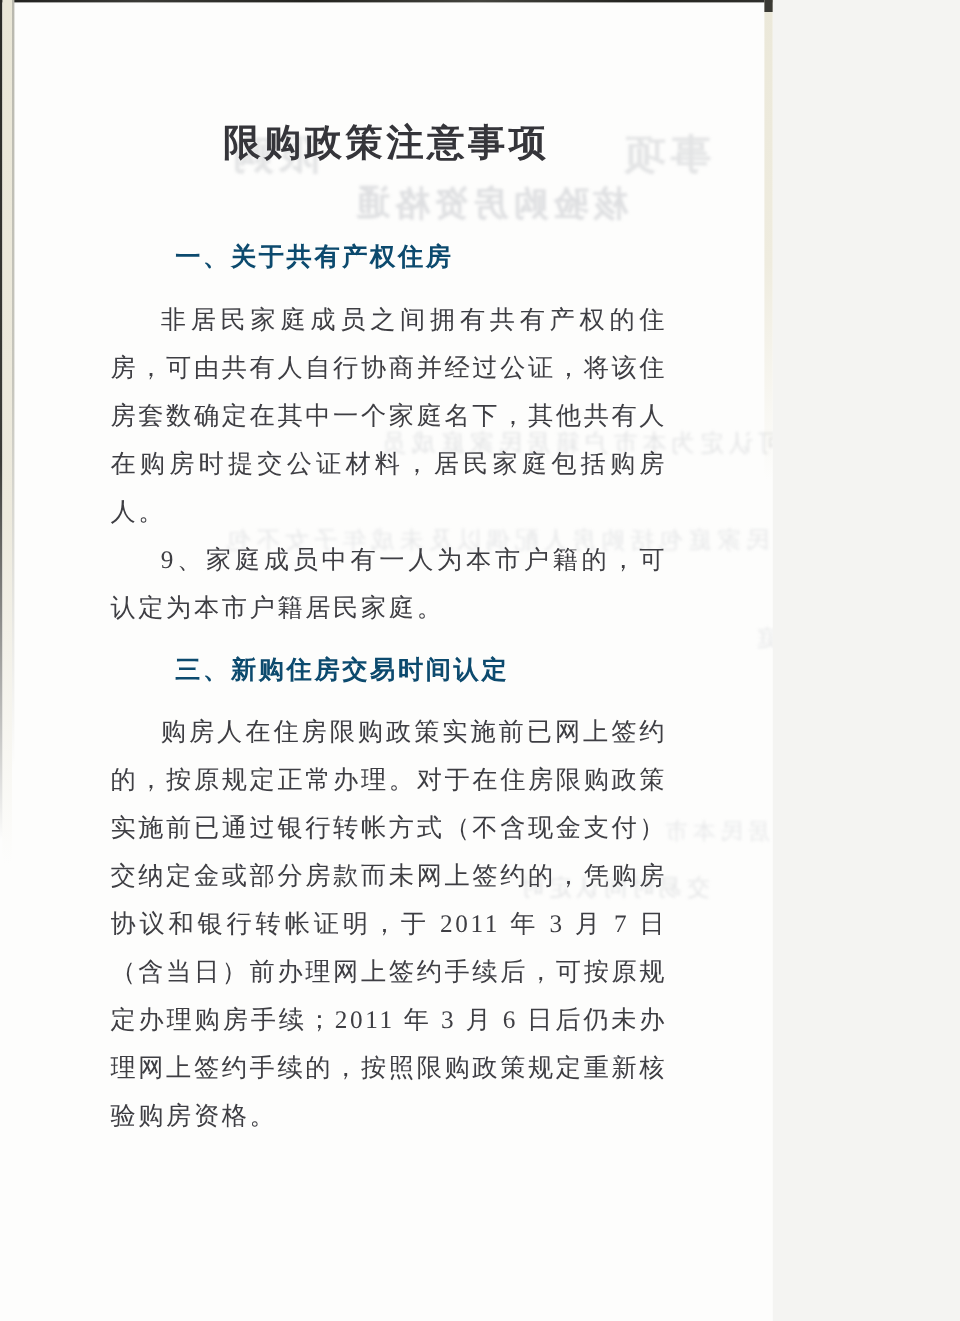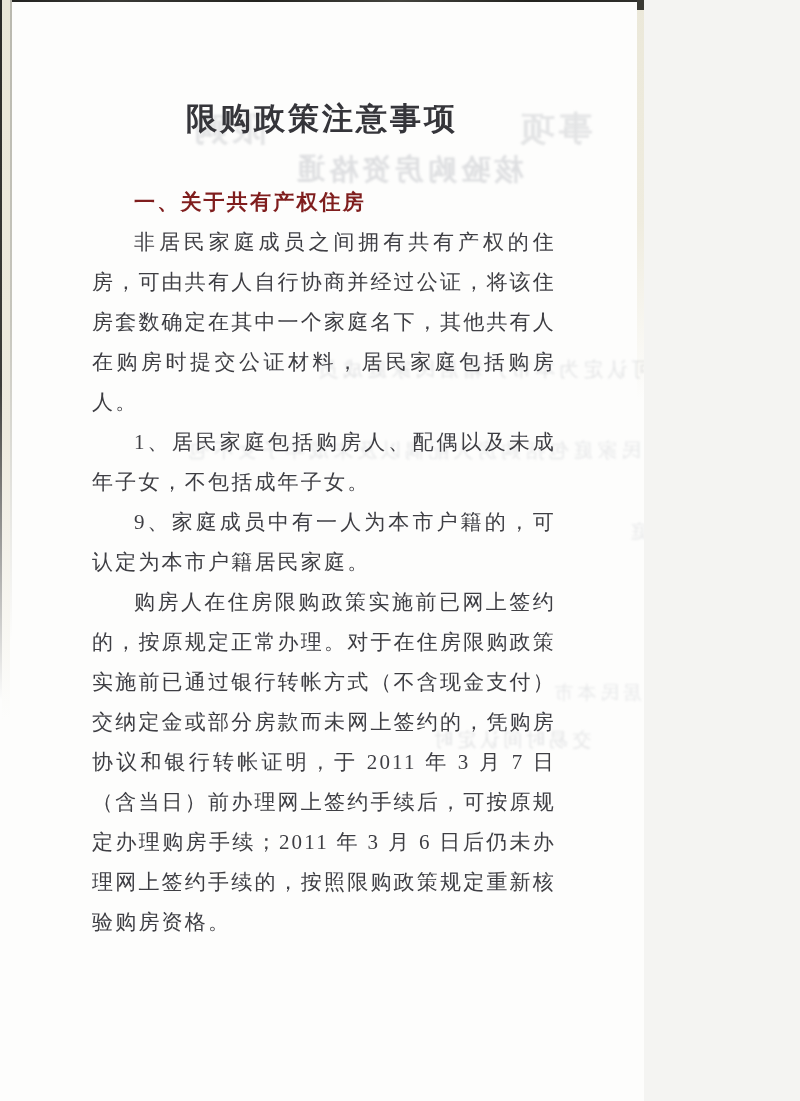--- a/index.html
+++ b/index.html
@@ -57,22 +57,22 @@
     top: 182px; left: 92px; right: 88px;
     font-size: 21px;
     line-height: 40px;
     letter-spacing: 2.2px;
     color: #3e3e43;
     text-align: justify;
   }
   .sec-heading {
     font-weight: bold;
     text-indent: 2em;
-    margin: 0;
-    color: #7f1d1d;
+    margin: 12px;
+    color: #0c4a6e;
   }
   .para {
     margin: 0;
     text-indent: 2em;
   }
 
   
   .bleed {
     position: absolute;
     color: rgba(125, 130, 142, 0.20);
@@ -116,23 +116,23 @@
   <div class="doc-title">限购政策注意事项</div>
 
   <div class="doc-body">
 
     <div>
       <div class="sec-heading">一、关于共有产权住房</div>
       <p class="para">非居民家庭成员之间拥有共有产权的住房，可由共有人自行协商并经过公证，将该住房套数确定在其中一个家庭名下，其他共有人在购房时提交公证材料，居民家庭包括购房人。</p>
     </div>
 
     <div>
-      <p class="para">1、居民家庭包括购房人、配偶以及未成年子女，不包括成年子女。</p>
       <p class="para">9、家庭成员中有一人为本市户籍的，可认定为本市户籍居民家庭。</p>
     </div>
 
     <div>
+      <div class="sec-heading">三、新购住房交易时间认定</div>
       <p class="para">购房人在住房限购政策实施前已网上签约的，按原规定正常办理。对于在住房限购政策实施前已通过银行转帐方式（不含现金支付）交纳定金或部分房款而未网上签约的，凭购房协议和银行转帐证明，于 2011 年 3 月 7 日（含当日）前办理网上签约手续后，可按原规定办理购房手续；2011 年 3 月 6 日后仍未办理网上签约手续的，按照限购政策规定重新核验购房资格。</p>
     </div>
 
   </div>
 
 </div>
 
 </body></html>

